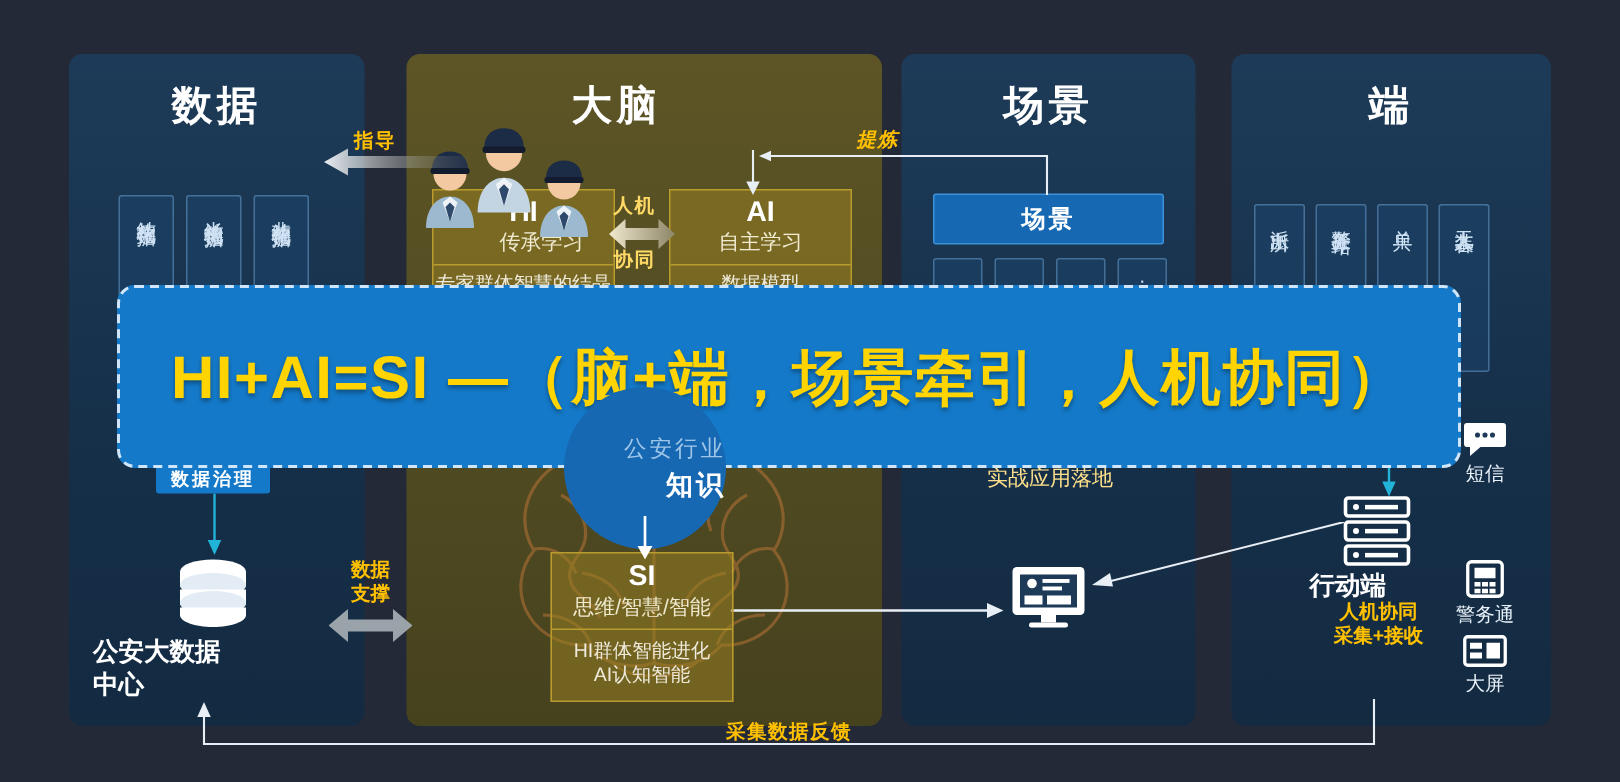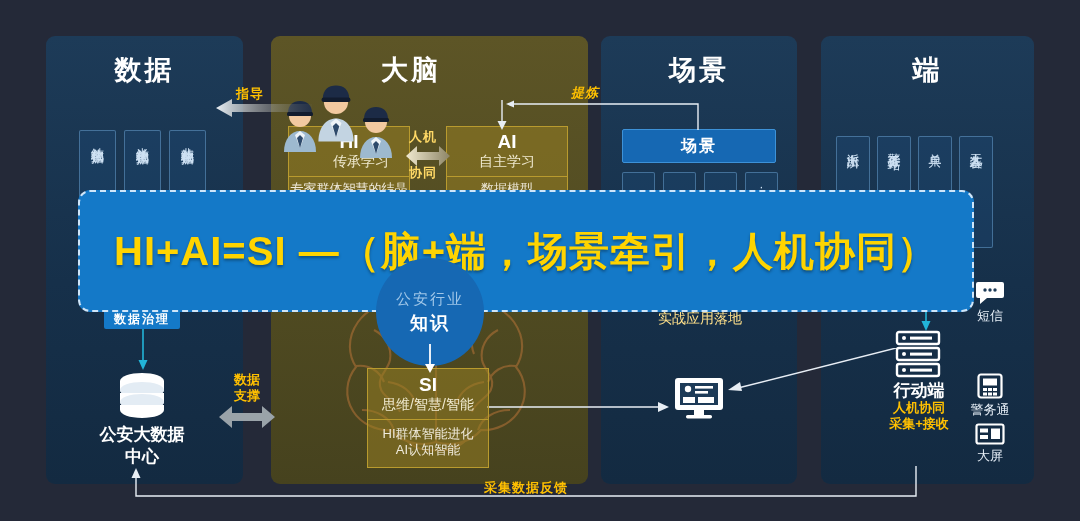--- a/index.html
+++ b/index.html
@@ -36,28 +36,28 @@
   
   #banner{position:absolute;left:78px;top:190px;width:892px;height:118px;
     background:#1479c8;border:2px dashed #cfe6fa;border-radius:12px;
     display:flex;align-items:center;justify-content:center;z-index:40;}
   #banner .btext{color:#ffd400;font-size:40px;font-weight:bold;letter-spacing:1px;
     text-shadow:0 2px 3px rgba(0,0,0,.35);white-space:nowrap;}
 
   .brain{position:absolute;left:296px;top:290px;width:280px;height:195px;opacity:.55;}
 
   .circ{position:absolute;border-radius:50%;background:#1668b3;
-    display:flex;flex-direction:column;align-items:center;justify-content:center;}
+    display:flex;flex-direction:column;align-items:flex-end;justify-content:center;}
   .circ .c1{color:#9fc6e8;font-size:15px;letter-spacing:2px;}
   .circ .c2{color:#ffffff;font-size:18px;font-weight:bold;letter-spacing:2px;margin-top:2px;}
 
   .dev{position:absolute;text-align:center;color:#e8f0f8;font-size:13px;width:64px;}
   .dev .gi{display:block;margin:0 auto 2px;}
 
-  .node-cap{position:absolute;text-align:center;color:#ffffff;font-weight:bold;font-size:17px;}
+  .node-cap{position:absolute;color:#ffffff;font-weight:bold;font-size:17px;}
   .node-sub{position:absolute;text-align:center;color:#ffc000;font-weight:bold;font-size:13px;line-height:16px;}
 
   .cop{position:absolute;}
 </style>
 </head>
 <body>
 
 <div id="stage">
 
   <div class="panel panel-blue" style="left:46px;top:36px;width:197px;height:448px;"></div>

